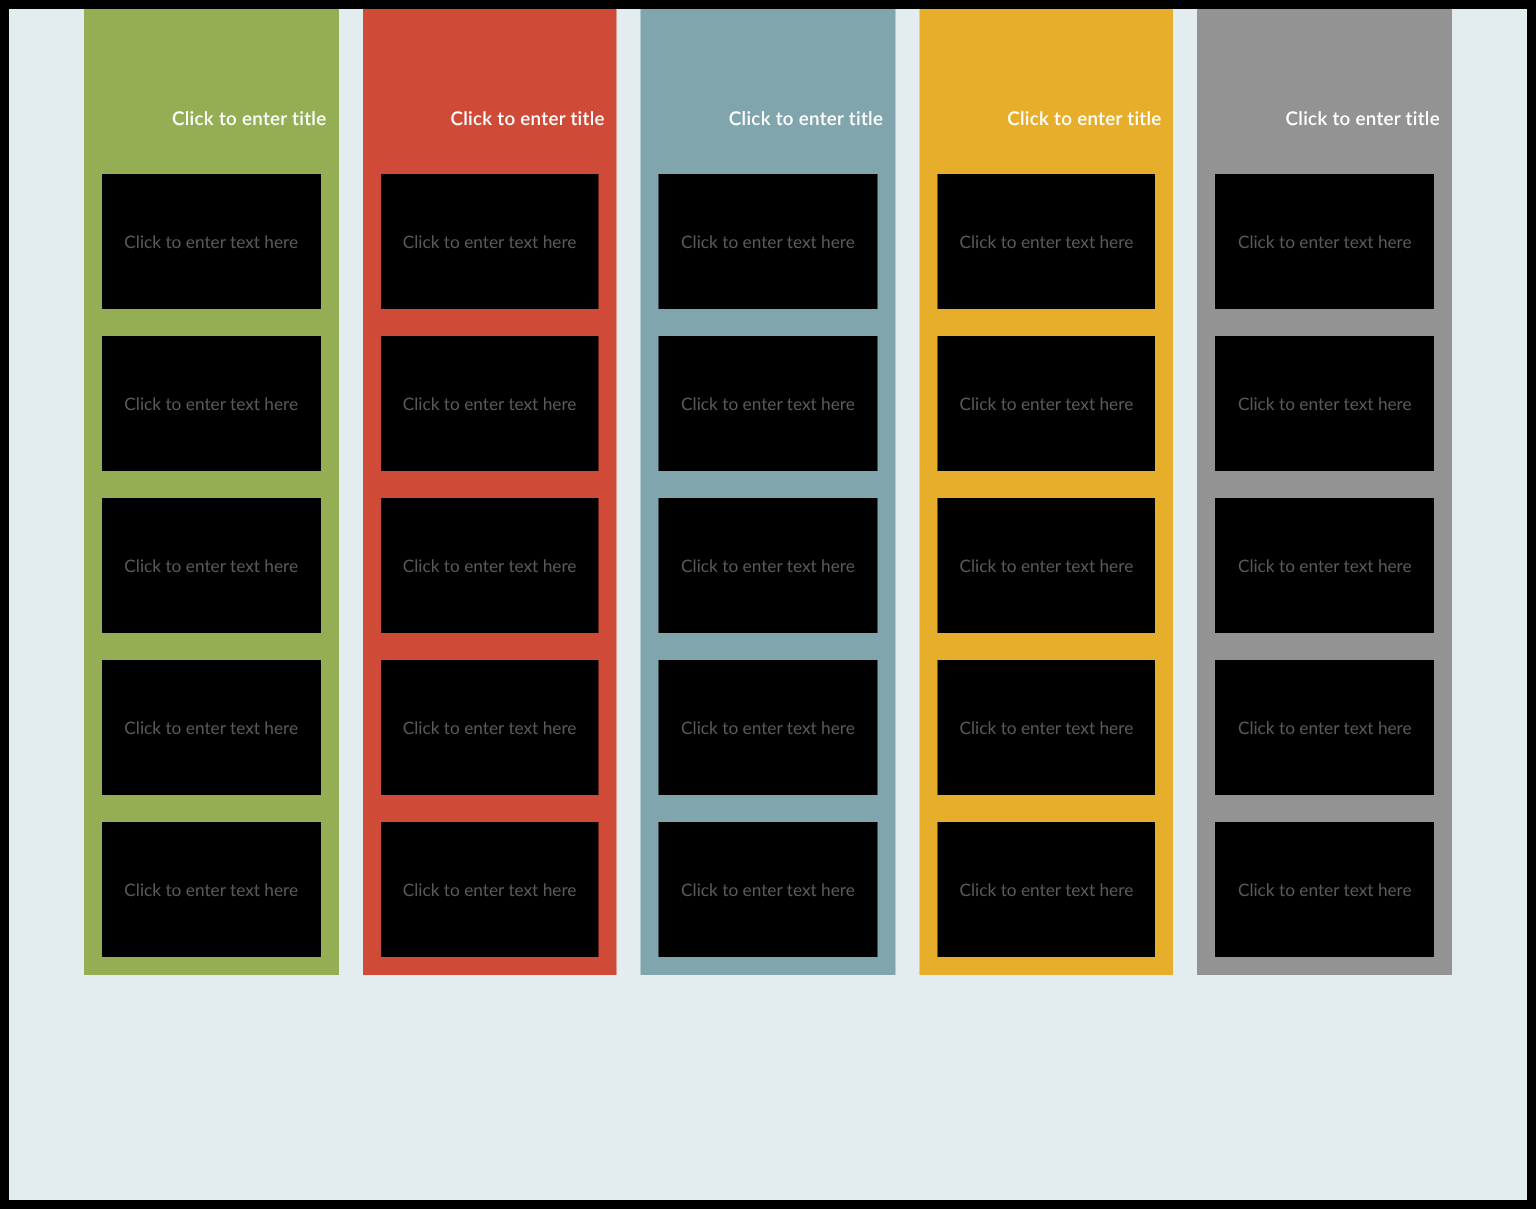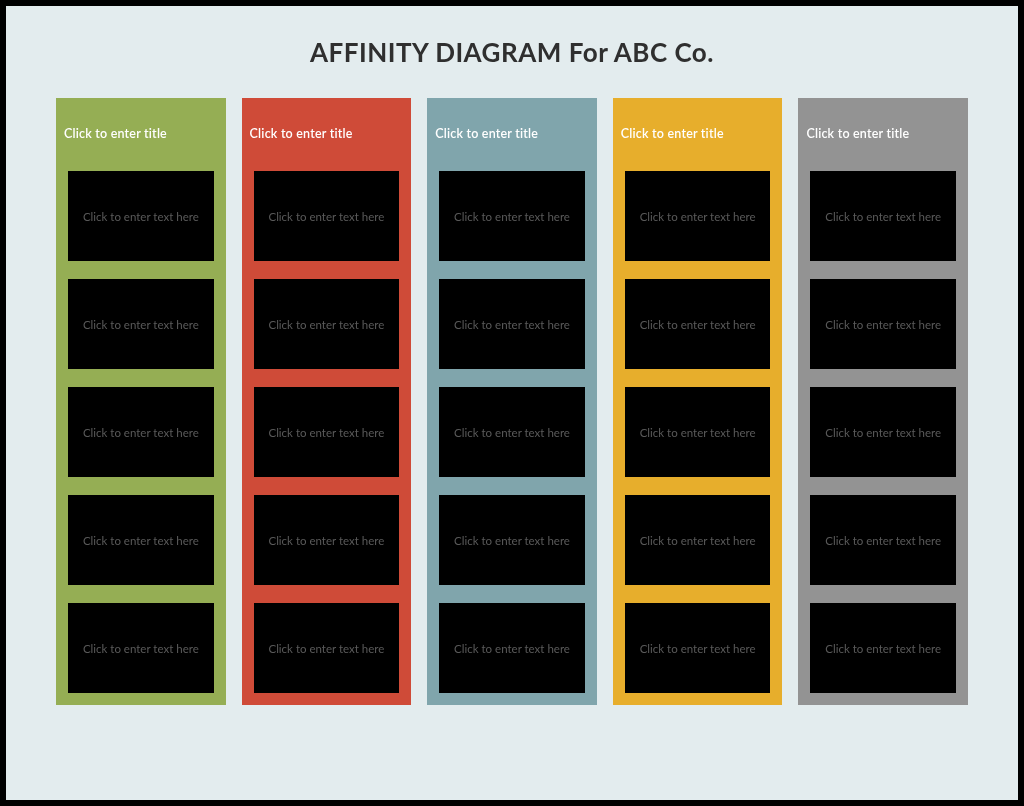--- a/index.html
+++ b/index.html
@@ -41,23 +41,24 @@
   }
   .col {
     width: 172px;
     display: flex;
     flex-direction: column;
   }
   .col-title {
     color: #fff;
     font-size: 12.5px;
     font-weight: 600;
-    text-align: left;
+    text-align: right;
     padding: 28px 8px 30px 8px;
     letter-spacing: 0.2px;
+    margin-top: 37px;
   }
   .card {
     background: #000000;
     margin: 0 12px 18px 12px;
     height: 90px;
     display: flex;
     align-items: center;
     justify-content: center;
     font-size: 11.5px;
     color: #5a5a5a;
@@ -66,21 +67,20 @@
   }
   .col > .card:last-child {
     margin-bottom: 12px;
   }
 </style>
 </head>
 <body>
 
 <div class="frame">
   <div class="canvas">
-    <h1 class="main-title">AFFINITY DIAGRAM For ABC Co.</h1>
     <div class="columns">
 
       <div class="col" style="background:#95ae54">
         <div class="col-title">Click to enter title</div>
         <div class="card">Click to enter text here</div>
         <div class="card">Click to enter text here</div>
         <div class="card">Click to enter text here</div>
         <div class="card">Click to enter text here</div>
         <div class="card">Click to enter text here</div>
       </div>

